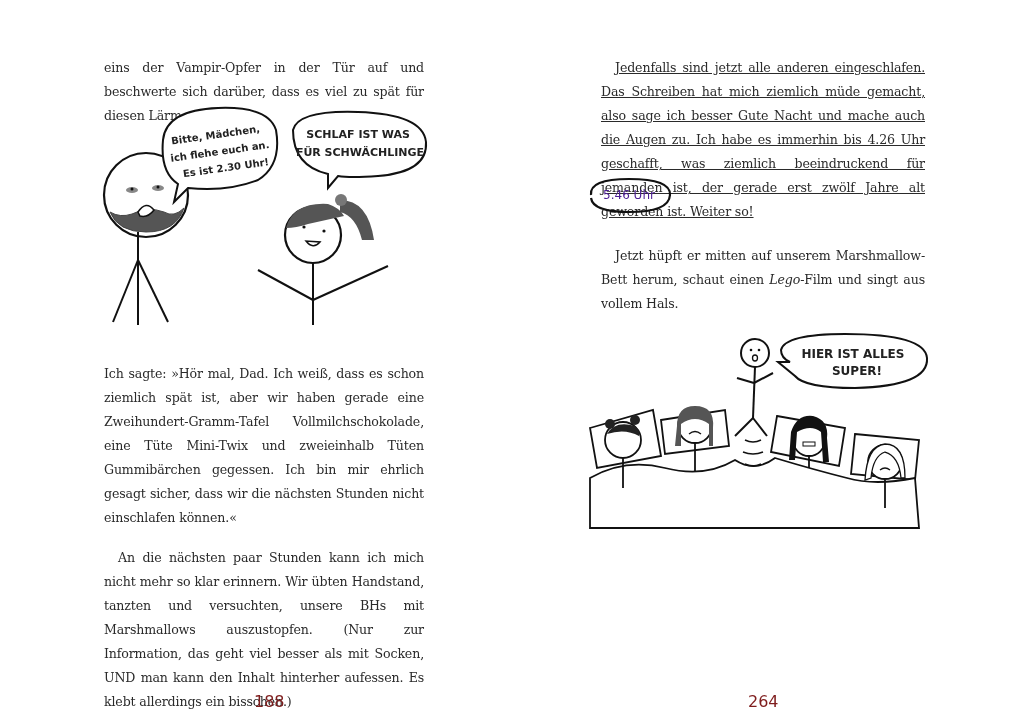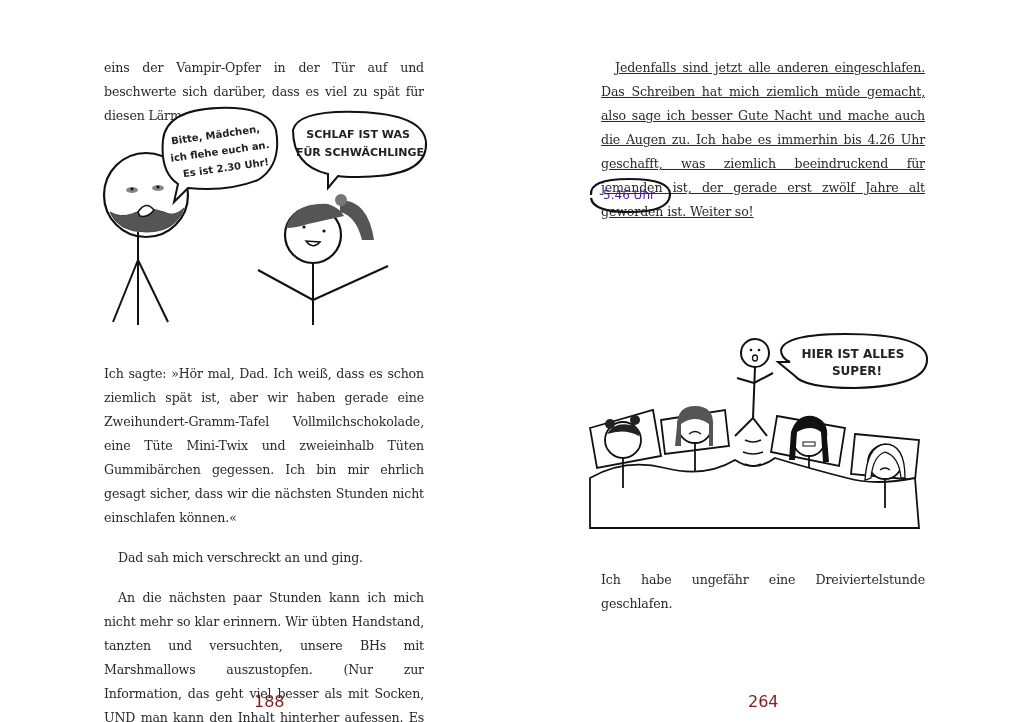--- a/index.html
+++ b/index.html
@@ -66,40 +66,40 @@
       <circle cx="236" cy="131" r="1.6" fill="#111"></circle>
     <path d="M218 141 Q225 150 232 142 Z" fill="#fff" stroke="#111" stroke-width="1.5"></path>
 
     <line x1="225" y1="163" x2="225" y2="225" stroke="#111" stroke-width="2"></line>
     <line x1="225" y1="200" x2="170" y2="170" stroke="#111" stroke-width="2"></line>
     <line x1="225" y1="200" x2="300" y2="166" stroke="#111" stroke-width="2"></line>
   </svg>
 
   <div class="text" style="top:346px;">
     <p class="lastline">Ich sagte: »Hör mal, Dad. Ich weiß, dass es schon ziemlich spät ist, aber wir haben gerade eine Zweihundert-Gramm-Tafel Vollmilchschokolade, eine Tüte Mini-Twix und zweieinhalb Tüten Gummibärchen gegessen. Ich bin mir ehrlich gesagt sicher, dass wir die nächsten Stunden nicht einschlafen können.«</p>
-    <p class="indent lastline">Dad sah mich verschreckt an und ging.</p>
     <p class="indent lastline">An die nächsten paar Stunden kann ich mich nicht mehr so klar erinnern. Wir übten Handstand, tanzten und versuchten, unsere BHs mit Marshmallows auszustopfen. (Nur zur Information, das geht viel besser als mit Socken, UND man kann den Inhalt hinterher aufessen. Es klebt allerdings ein bisschen.)</p>
   </div>
 
   <div class="pageno" style="left:254px;">188</div>
 </div>
 
 <div class="page right">
   <div class="text" style="top:40px;text-decoration:underline;">
     <p class="indent lastline">Jedenfalls sind jetzt alle anderen eingeschlafen. Das Schreiben hat mich ziemlich müde gemacht, also sage ich besser Gute Nacht und mache auch die Augen zu. Ich habe es immerhin bis 4.26 Uhr geschafft, was ziemlich beeindruckend für jemanden ist, der gerade erst zwölf Jahre alt geworden ist. Weiter so!</p>
   </div>
 
   <div class="time-badge">
     <svg width="88" height="38" viewBox="0 0 88 38" style="position:absolute;left:0;top:0;">
       <path d="M6 19 Q4 3 44 3 Q86 3 85 19 Q84 36 44 36 Q8 36 6 22" fill="none" stroke="#111" stroke-width="2.2"></path>
     </svg>
     <span>5.46 Uhr</span>
   </div>
 
   <div class="text" style="top:228px;">
+    <p class="indent lastline"><span>Jetzt hüpft er mitten auf unserem Marshmallow-Bett herum, schaut einen </span><em>Lego</em><span>-Film und singt aus vollem Hals.</span></p>
   </div>
 
   <svg class="illus" style="left:75px; top:328px;" width="355" height="205" viewBox="0 0 355 205">
 
     <circle cx="170" cy="25" r="14" fill="none" stroke="#111" stroke-width="2"></circle>
     <circle cx="166" cy="22" r="1.3" fill="#111"></circle>
       <circle cx="174" cy="22" r="1.3" fill="#111"></circle>
     <ellipse cx="170" cy="30" rx="2.5" ry="3" fill="none" stroke="#111" stroke-width="1.3"></ellipse>
     <line x1="170" y1="39" x2="168" y2="90" stroke="#111" stroke-width="2"></line>
     <line x1="169" y1="55" x2="152" y2="50" stroke="#111" stroke-width="2"></line>
@@ -138,17 +138,16 @@
     <path d="M295 142 Q300 138 305 142" fill="none" stroke="#111" stroke-width="1.3"></path>
 
     <path d="M5 150 Q40 130 80 140 Q120 150 150 132 Q170 145 190 130 Q230 142 262 150 Q290 158 330 150 L334 200 L5 200 Z" fill="#fff" stroke="#111" stroke-width="1.8"></path>
 
     <path d="M160 112 Q168 116 176 112 M158 124 Q168 128 178 124 M160 136 Q168 140 176 136" fill="none" stroke="#111" stroke-width="1.5"></path>
     <line x1="38" y1="130" x2="38" y2="160" stroke="#111" stroke-width="1.8"></line>
     <line x1="300" y1="152" x2="300" y2="180" stroke="#111" stroke-width="1.8"></line>
   </svg>
 
   <div class="text" style="top:552px;">
-    <p class="lastline">Ich habe ungefähr eine Dreiviertelstunde geschlafen.</p>
   </div>
 
   <div class="pageno" style="left:238px;">264</div>
 </div>
 
 </body></html>

